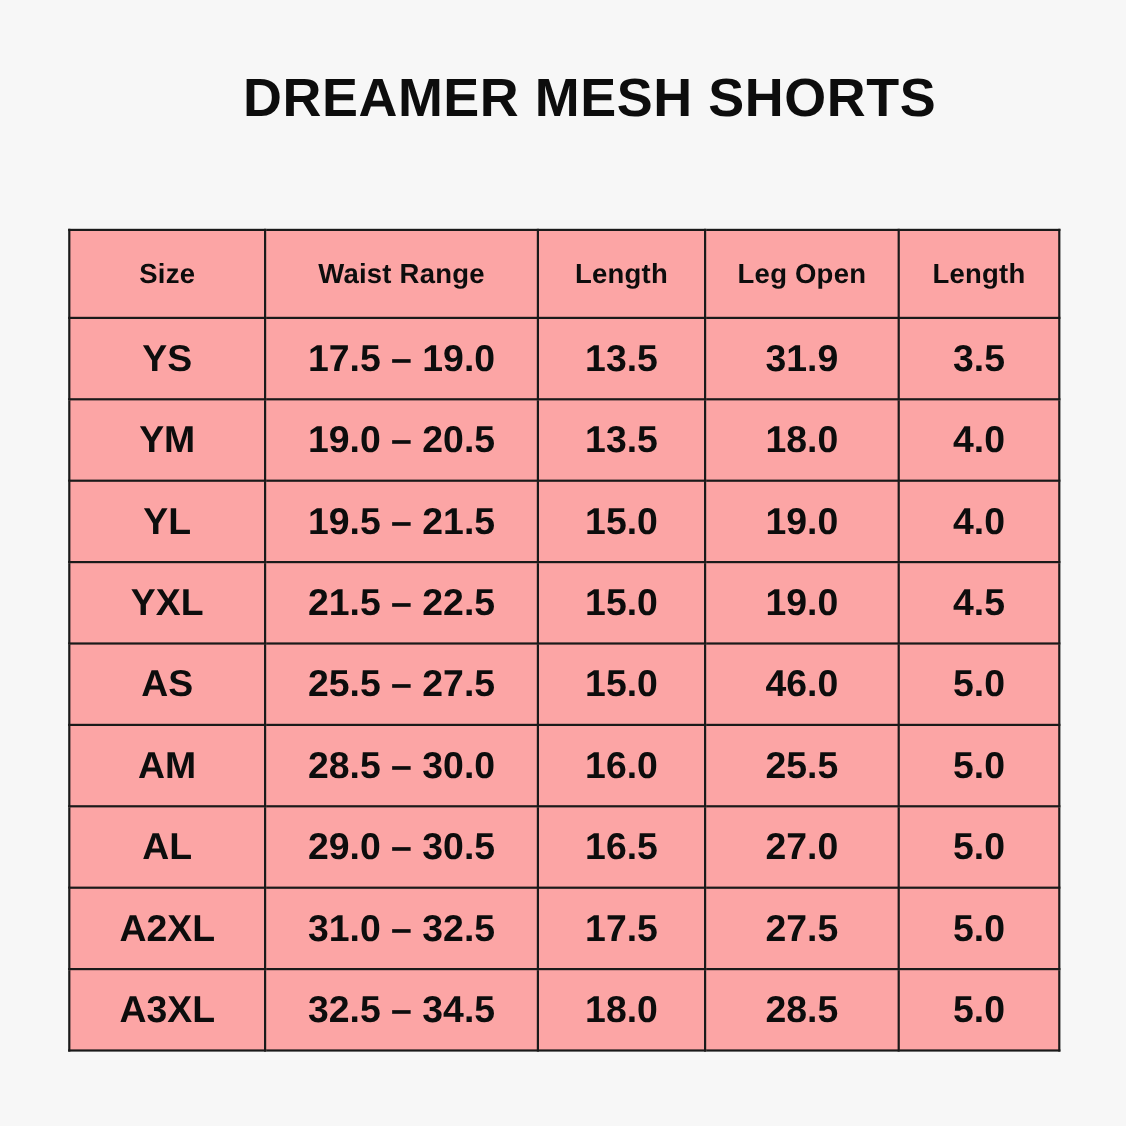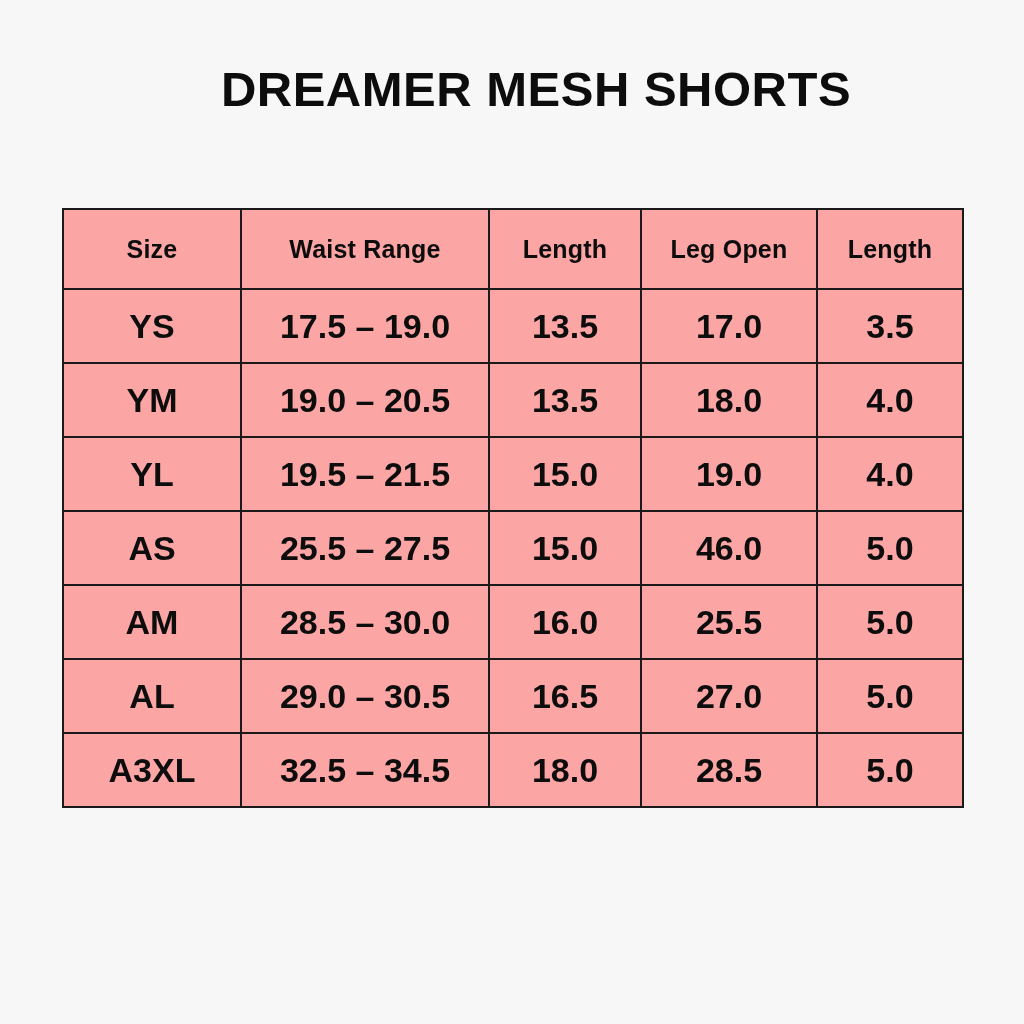--- a/index.html
+++ b/index.html
@@ -92,36 +92,43 @@
           <th>Length</th>
           <th>Leg Open</th>
           <th>Length</th>
         </tr>
       </thead>
       <tbody>
         <tr>
           <td>YS</td>
           <td>17.5 – 19.0</td>
           <td>13.5</td>
-          <td>17.0</td>
+          <td>31.9</td>
           <td>3.5</td>
         </tr>
         <tr>
           <td>YM</td>
           <td>19.0 – 20.5</td>
           <td>13.5</td>
           <td>18.0</td>
           <td>4.0</td>
         </tr>
         <tr>
           <td>YL</td>
           <td>19.5 – 21.5</td>
           <td>15.0</td>
           <td>19.0</td>
           <td>4.0</td>
+        </tr>
+        <tr>
+          <td>YXL</td>
+          <td>21.5 – 22.5</td>
+          <td>15.0</td>
+          <td>19.0</td>
+          <td>4.5</td>
         </tr>
         <tr>
           <td>AS</td>
           <td>25.5 – 27.5</td>
           <td>15.0</td>
           <td>46.0</td>
           <td>5.0</td>
         </tr>
         <tr>
           <td>AM</td>
@@ -131,20 +138,27 @@
           <td>5.0</td>
         </tr>
         <tr>
           <td>AL</td>
           <td>29.0 – 30.5</td>
           <td>16.5</td>
           <td>27.0</td>
           <td>5.0</td>
         </tr>
         <tr>
+          <td>A2XL</td>
+          <td>31.0 – 32.5</td>
+          <td>17.5</td>
+          <td>27.5</td>
+          <td>5.0</td>
+        </tr>
+        <tr>
           <td>A3XL</td>
           <td>32.5 – 34.5</td>
           <td>18.0</td>
           <td>28.5</td>
           <td>5.0</td>
         </tr>
       </tbody>
     </table>
   </div>
 

